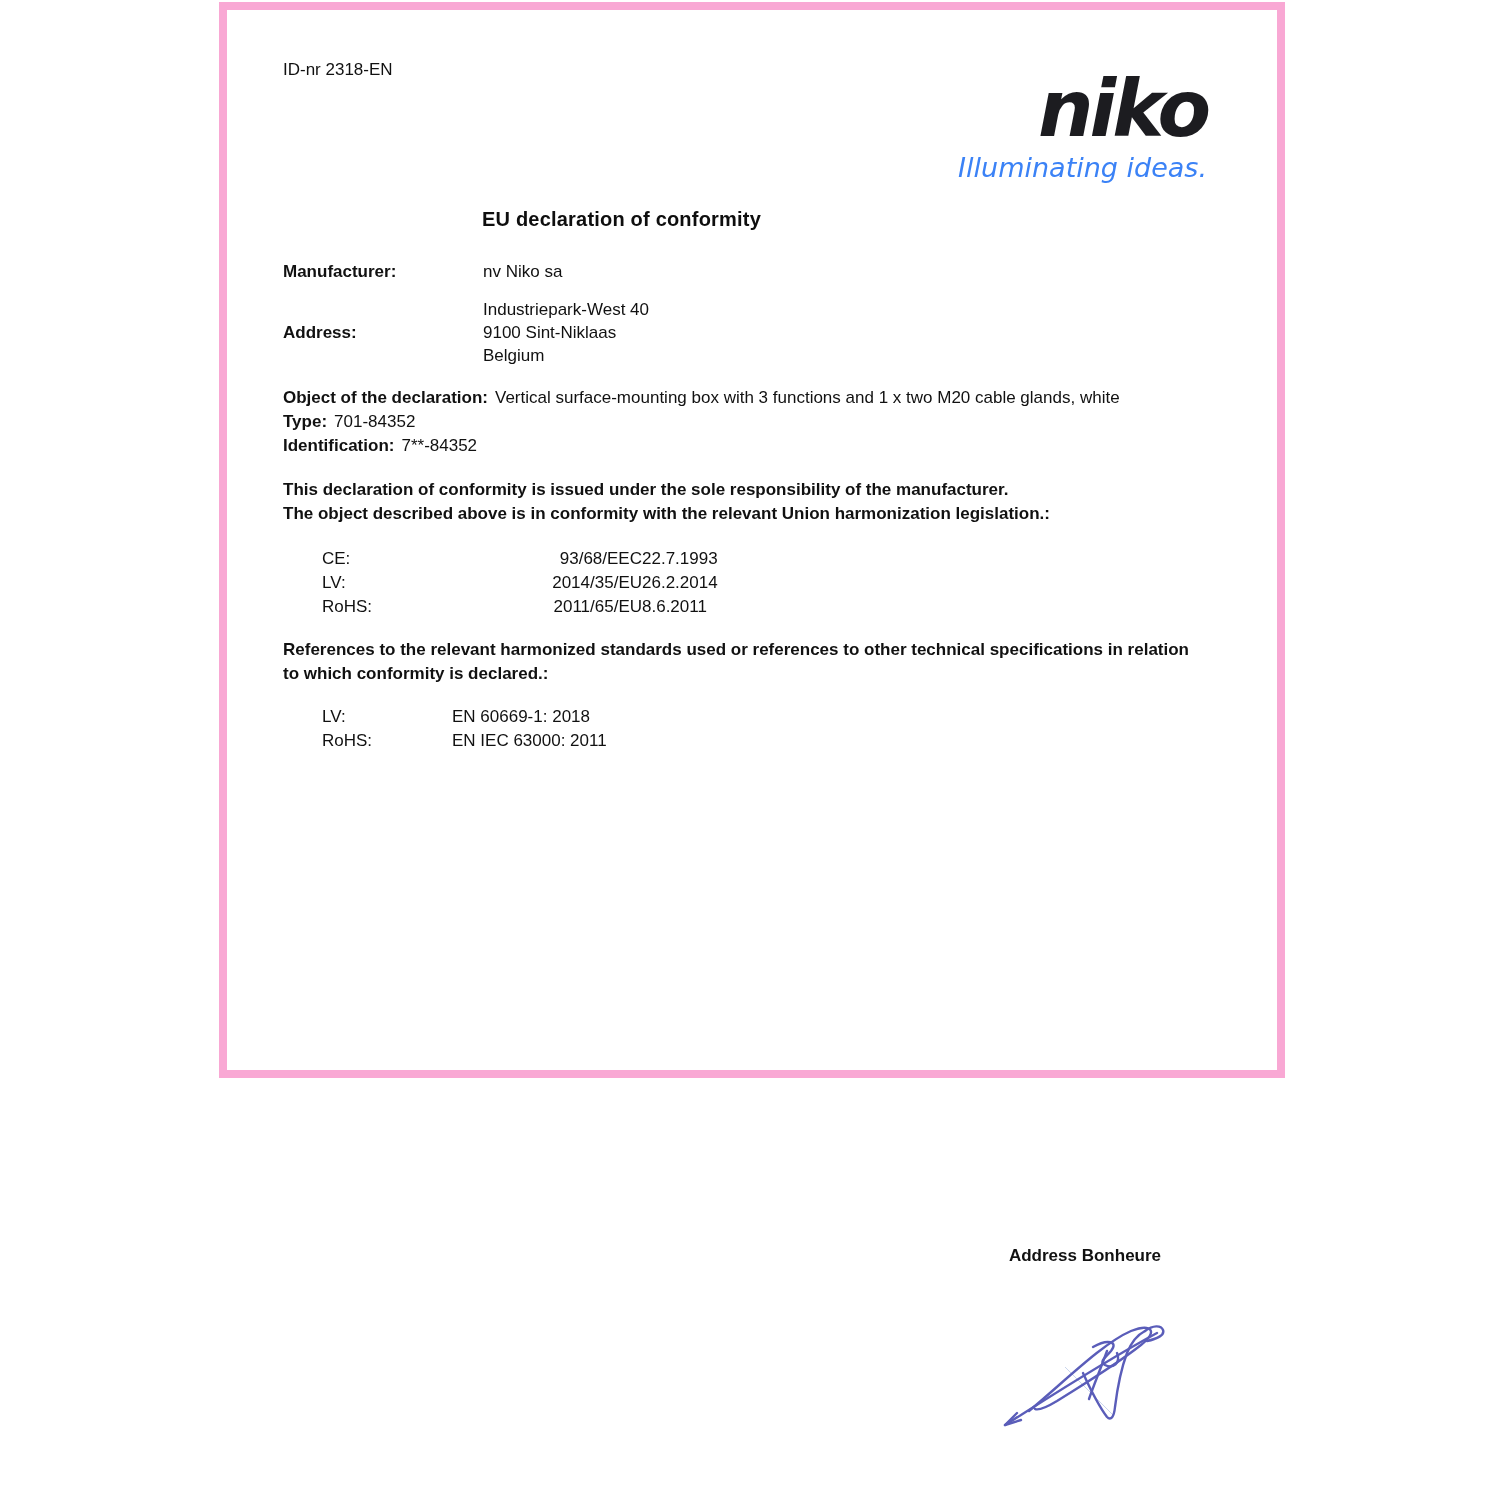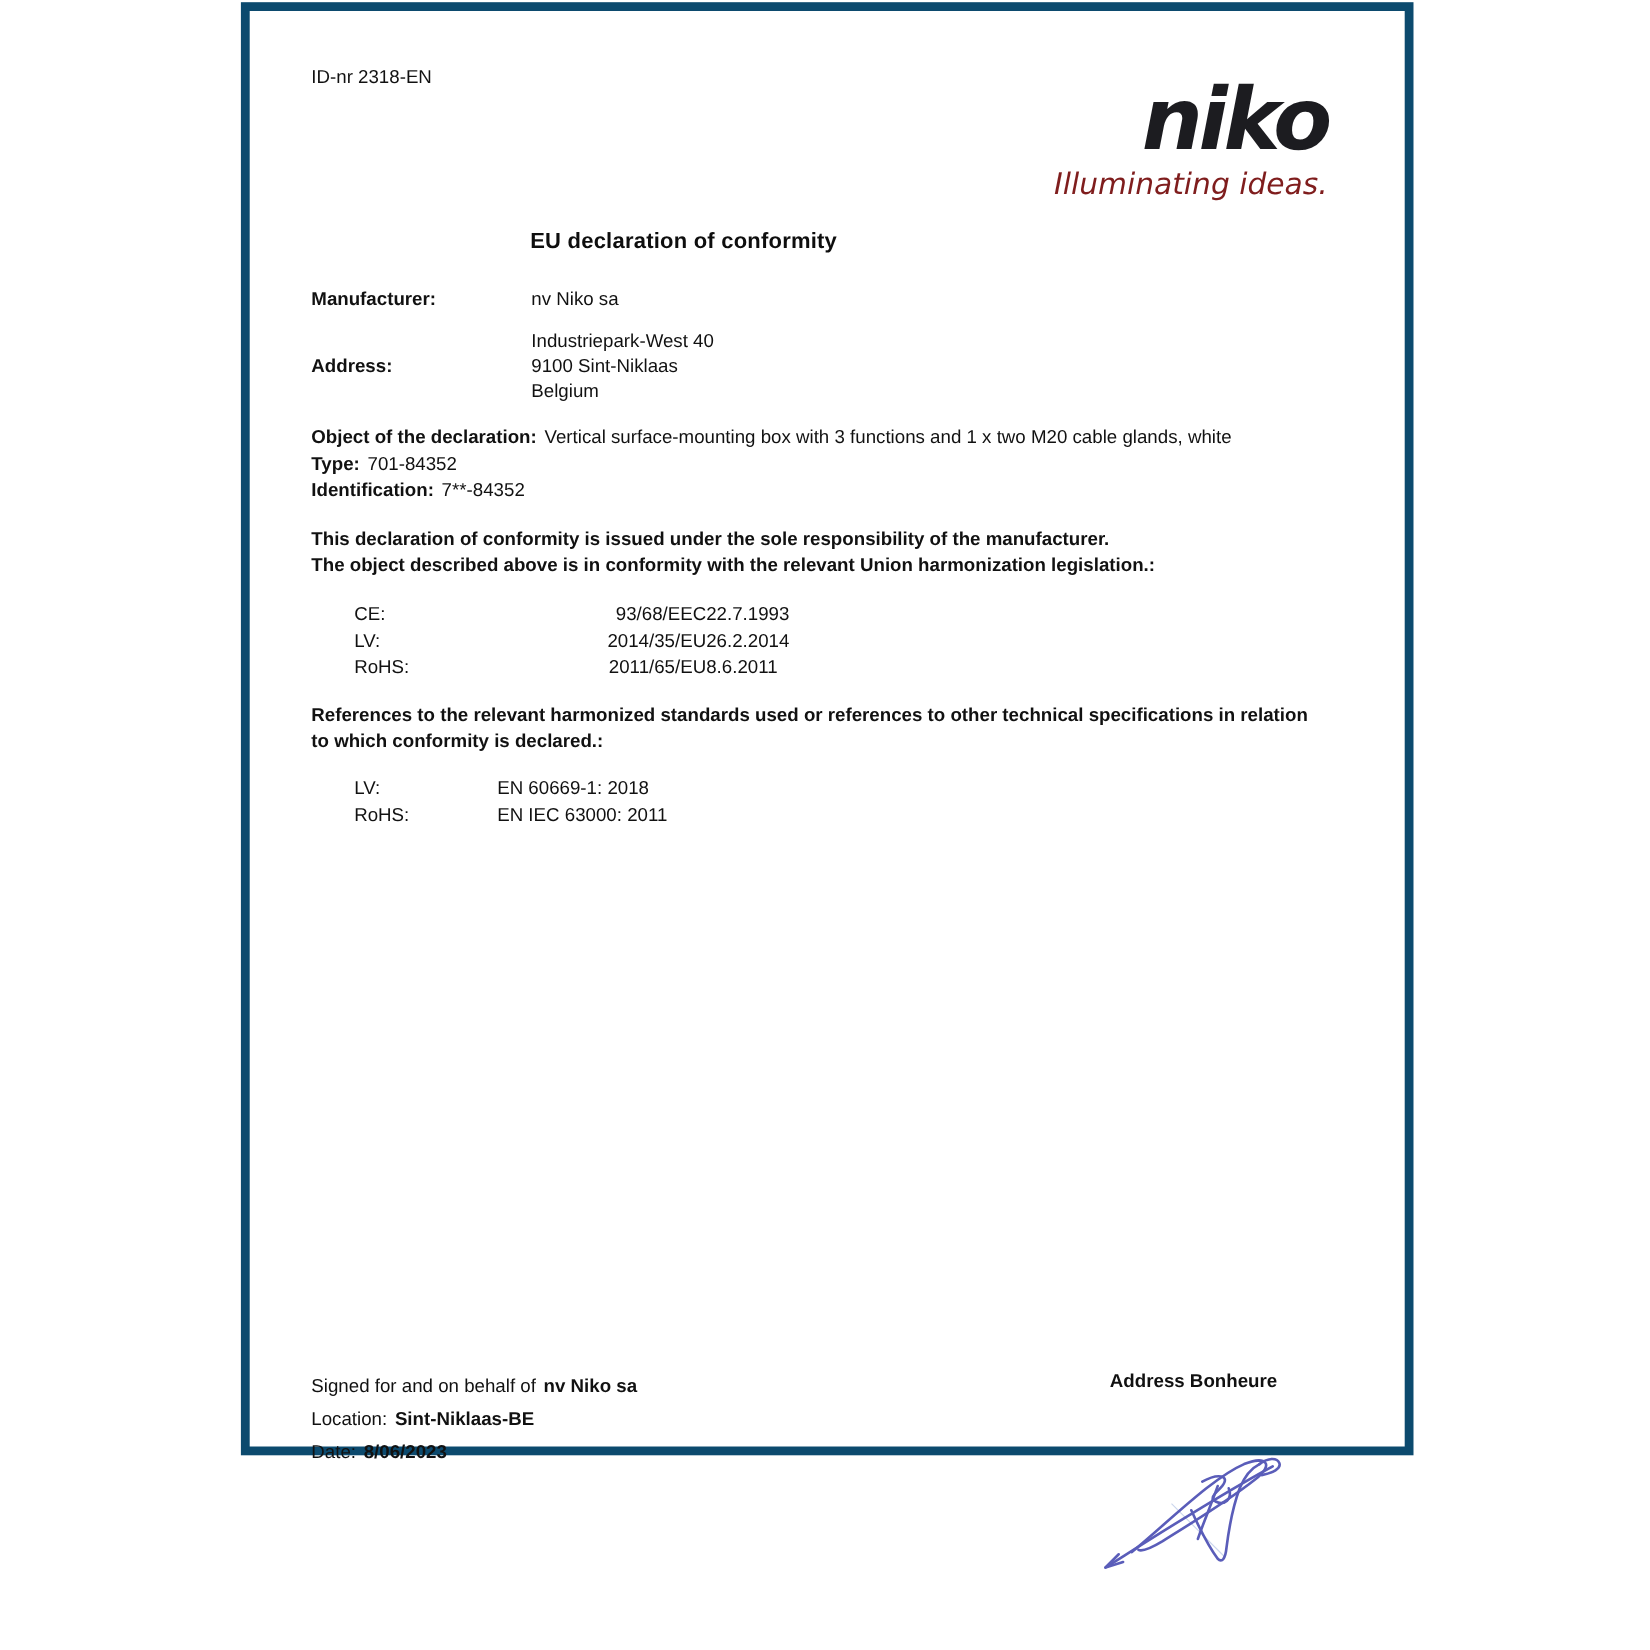--- a/index.html
+++ b/index.html
@@ -5,23 +5,23 @@
   html, body { margin: 0; padding: 0; }
   body {
     width: 1500px; height: 1500px;
     background: #ffffff;
     font-family: "Liberation Sans", "DejaVu Sans", sans-serif;
     color: #111111;
   }
   .canvas { position: relative; width: 1500px; height: 1500px; background: #ffffff; overflow: hidden; }
   .page {
     position: absolute; left: 219px; top: 2px;
-    width: 1066px; height: 1321px;
+    width: 1066px; height: 1076px;
     box-sizing: border-box;
-    border: 8px solid #0c4a6e;
+    border: 8px solid #f9a8d4;
     background: #ffffff;
   }
   .abs { position: absolute; }
   .fs17 { font-size: 17px; line-height: 23px; }
   .b { font-weight: bold; }
   .pre { white-space: pre; }
   .nowrap { white-space: nowrap; }
 
   .doc-title { font-size: 20px; font-weight: bold; letter-spacing: 0.2px; color: #0e0e0e; }
 
@@ -30,21 +30,21 @@
     font-family: "DejaVu Sans", sans-serif;
     font-size: 78px; line-height: 0.82;
     font-weight: bold; font-style: italic;
     letter-spacing: -4px; color: #1c1c20;
     display: block;
   }
   .logo-tagline {
     display: block; margin-top: 10px;
     font-family: "DejaVu Sans", sans-serif;
     font-size: 27px; font-style: italic; font-weight: 500;
-    letter-spacing: 0px; color: #7f1d1d;
+    letter-spacing: 0px; color: #3b82f6;
   }
 
   .kv-row { display: flex; align-items: center; }
   .kv-label { display: inline-block; width: 200px; font-weight: bold; flex: 0 0 200px; }
   .kv-value { white-space: pre; }
 
   .line24 { line-height: 24px; }
   .line30 { line-height: 30px; }
   .line36 { line-height: 36px; }
 
@@ -115,31 +115,20 @@
 
     <div class="abs fs17" style="left:56px; top:695px;">
       <div class="tbl-row">
         <span class="col-scheme">LV:</span><span>EN 60669-1: 2018</span>
       </div>
       <div class="tbl-row">
         <span class="col-scheme">RoHS:</span><span>EN IEC 63000: 2011</span>
       </div>
     </div>
 
-    <div class="abs fs17 line30" style="left:56px; top:1235px;">
-      <div class="nowrap">
-        <span class="lbl-gap">Signed for and on behalf of</span><span class="b">nv Niko sa</span>
-      </div>
-      <div class="nowrap">
-        <span class="lbl-gap">Location:</span><span class="b">Sint-Niklaas-BE</span>
-      </div>
-      <div class="nowrap">
-        <span class="lbl-gap">Date:</span><span class="b">8/06/2023</span>
-      </div>
-    </div>
 
     <div class="abs fs17 line36 signer-block" style="left:708px; top:1228px;">
       <div>Address Bonheure</div>
     </div>
 
     <svg class="abs" style="left:768px; top:1293px;" width="180" height="135" viewBox="0 0 180 135">
       <path d="M 70 64 L 118 112" fill="none" stroke-width="1" opacity="0.55" stroke="#9fb3dd"></path>
       <g fill="none" stroke-width="2.4" stroke-linecap="round" stroke-linejoin="round" opacity="0.92" stroke="#4d50b4">
         <path d="M 10 122 C 45 100, 110 58, 162 30"></path>
         <path d="M 22 110 L 10 122 L 26 117"></path>

